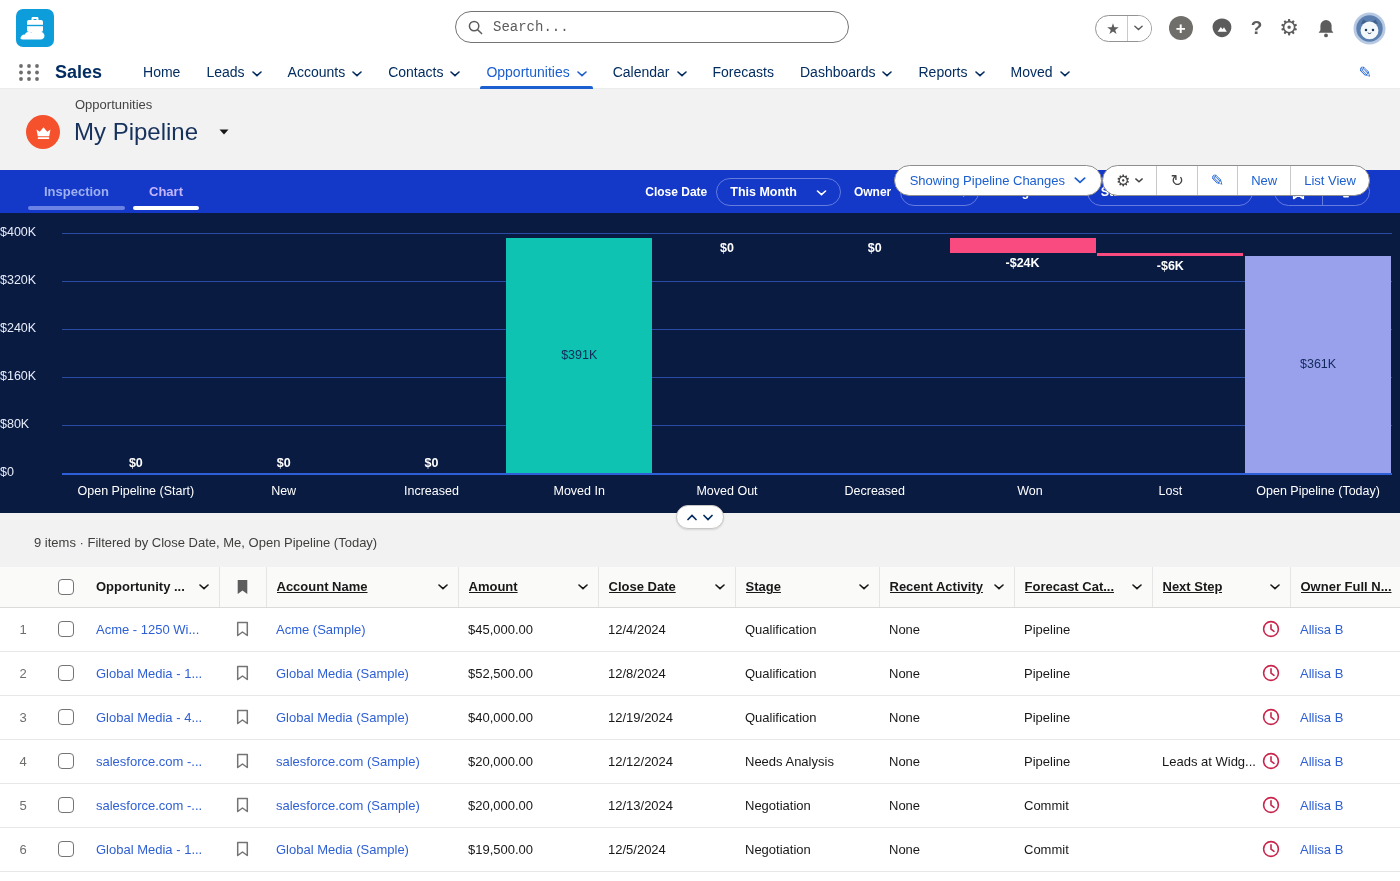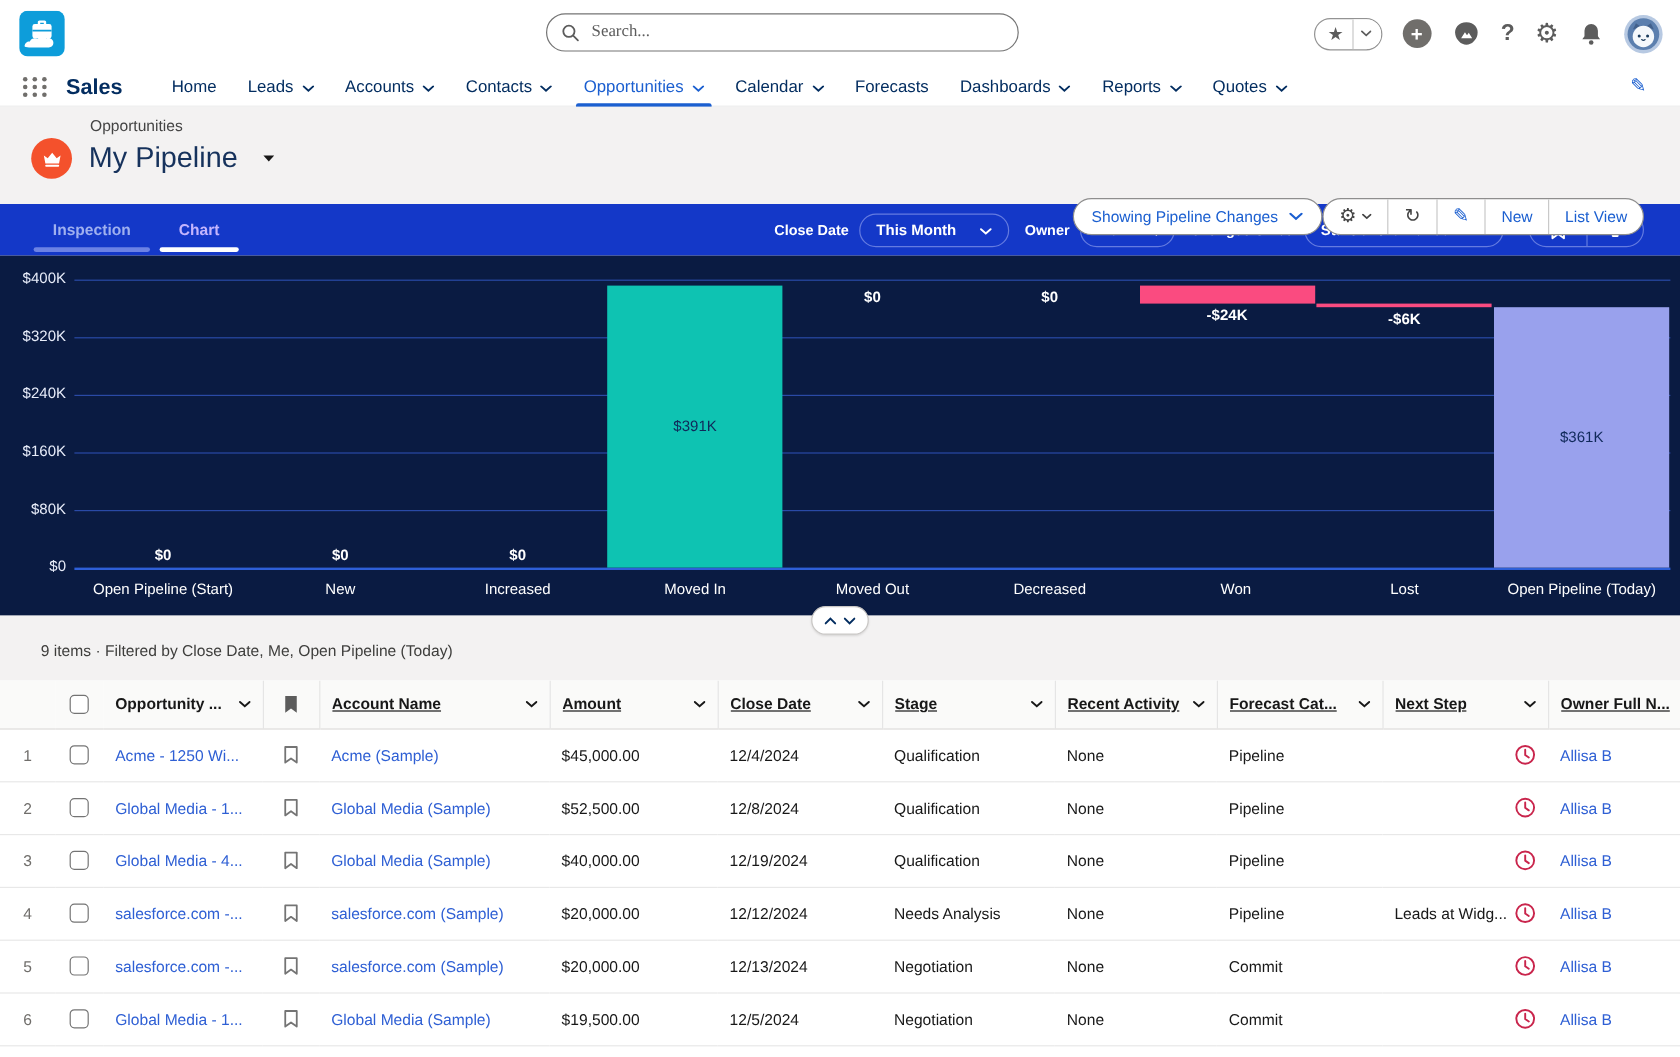--- a/index.html
+++ b/index.html
@@ -6,21 +6,21 @@
   *{box-sizing:border-box;}
   .screen{width:1400px;height:881px;background:#fff;overflow:hidden;position:relative;
           font-family:"Liberation Sans","DejaVu Sans",sans-serif;color:#181818;}
 
   
   .app-header{height:56px;position:relative;background:#fff;}
   .sf-logo{position:absolute;left:16px;top:9px;width:38px;height:38px;cursor:pointer;}
   .search-box{position:absolute;left:455px;top:11px;width:394px;height:32px;border:1px solid #747474;
               border-radius:16px;display:flex;align-items:center;padding:0 12px;gap:8px;background:#fff;}
   .search-box input{border:none;outline:none;flex:1;font-size:14px;color:#181818;background:transparent;
-                    font-family:Liberation Serif, serif;}
+                    font-family:Liberation Mono, monospace;}
   .search-box input::placeholder{color:#5c5c5c;}
   .header-actions{position:absolute;right:14px;top:0;height:56px;display:flex;align-items:center;gap:17px;}
   .icon-btn{background:none;border:none;padding:0;cursor:pointer;display:flex;align-items:center;color:#5c5c5c;}
   .fav-pill{display:flex;align-items:center;height:27px;border:1px solid #939393;border-radius:14px;
             overflow:hidden;background:#fff;cursor:pointer;}
   .fav-pill .star-seg{padding:0 7px 0 10px;font-size:15px;color:#5c5c5c;line-height:25px;}
   .fav-pill .caret-seg{padding:0 8px 0 6px;border-left:1px solid #c9c9c9;height:100%;display:flex;
                        align-items:center;background:#fff;}
   .add-circle{width:24px;height:24px;border-radius:50%;background:#706e6b;color:#fff;font-size:17px;
               font-weight:700;display:flex;align-items:center;justify-content:center;line-height:1;}
@@ -75,21 +75,21 @@
            font-family:inherit;white-space:nowrap;}
   .tb-icon-group{display:flex;height:29px;border:1px solid #647be0;border-radius:15px;overflow:hidden;margin-left:8px;}
   .tb-icon-group .tbi{width:47px;display:flex;align-items:center;justify-content:center;color:#fff;
                       background:none;border:none;cursor:pointer;}
   .tb-icon-group .tbi + .tbi{border-left:1px solid #647be0;}
 
   
   .chart-section{height:300px;position:relative;overflow:hidden;}
   .gridline{position:absolute;left:62px;width:1330px;height:1px;background:#2a4aa6;}
   .axis-line{position:absolute;left:62px;width:1330px;height:2px;background:#2e5fd8;}
-  .ytick{position:absolute;left:0;width:55px;text-align:right;font-size:12.5px;color:#e8edfa;}
+  .ytick{position:absolute;left:0;width:55px;text-align:left;font-size:12.5px;color:#e8edfa;}
   .bar{position:absolute;}
   .bar-label{position:absolute;text-align:center;font-size:12.5px;}
   .bar-label.white{color:#fff;font-weight:700;}
   .bar-label.inside{color:#10295a;}
   .cat-label{position:absolute;top:271px;text-align:center;font-size:12.5px;color:#fff;white-space:nowrap;}
 
   
   .status-bar{height:54px;background:#f3f2f2;position:relative;}
   .collapse-pill{position:absolute;top:-8px;left:50%;transform:translateX(-50%);width:48px;height:24px;
                  background:#fff;border:1px solid #c9c7c5;border-radius:12px;display:flex;align-items:center;
@@ -242,21 +242,21 @@
               <path d="M1 1l4 3.6L9 1" fill="none" stroke="#032d60" stroke-width="1.6" stroke-linecap="round"></path>
             </svg></span>
         </div>
         <div class="nav-tab">
           <span>Reports</span>
           <span><svg width="10" height="6" viewBox="0 0 10 6">
               <path d="M1 1l4 3.6L9 1" fill="none" stroke="#032d60" stroke-width="1.6" stroke-linecap="round"></path>
             </svg></span>
         </div>
         <div class="nav-tab">
-          <span>Quotes</span>
+          <span>Moved</span>
           <span><svg width="10" height="6" viewBox="0 0 10 6">
               <path d="M1 1l4 3.6L9 1" fill="none" stroke="#032d60" stroke-width="1.6" stroke-linecap="round"></path>
             </svg></span>
         </div>
       </div>
     <button class="nav-edit">✎</button>
   </nav>
 
   <section class="page-header">
     <div class="ph-object">Opportunities</div>

